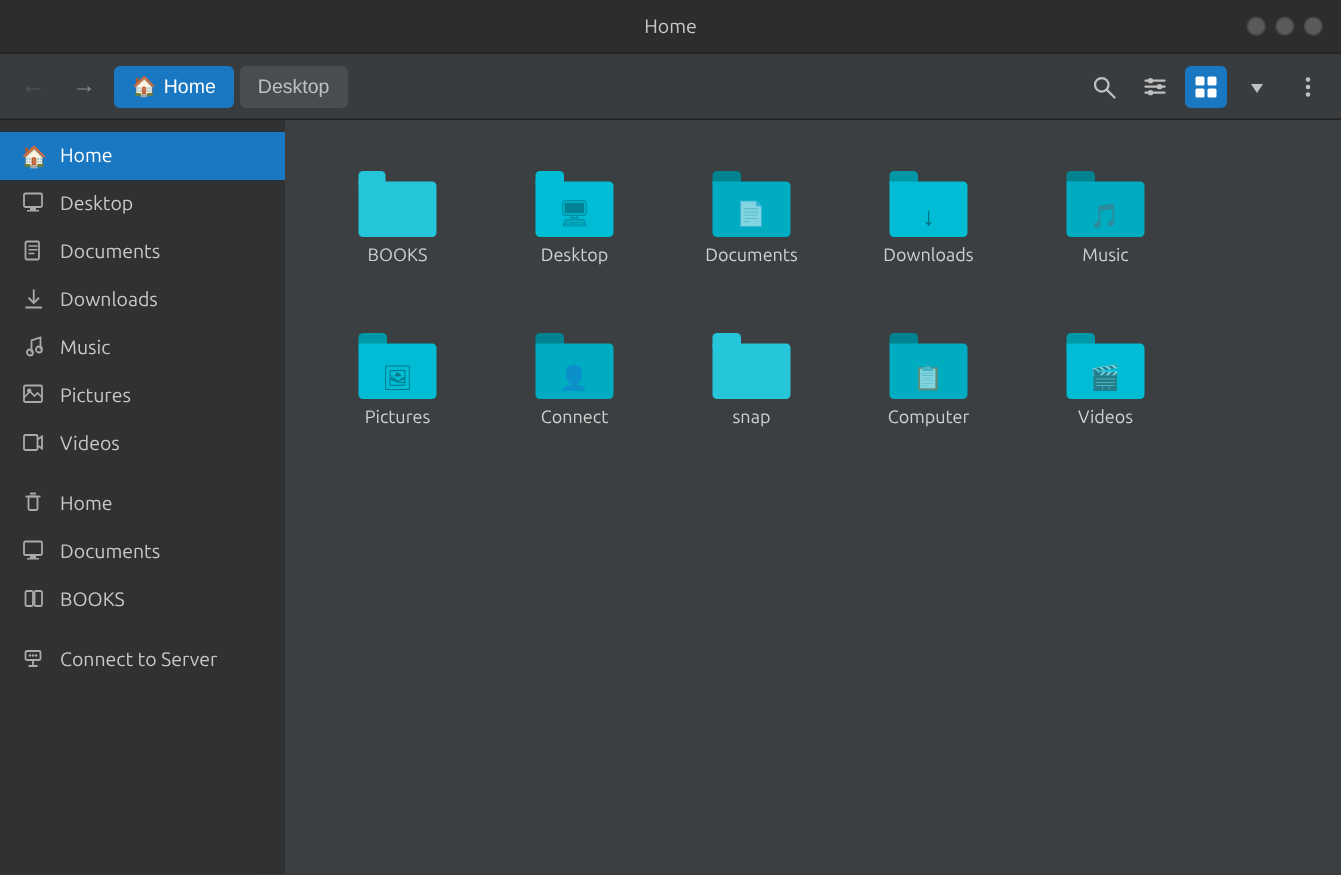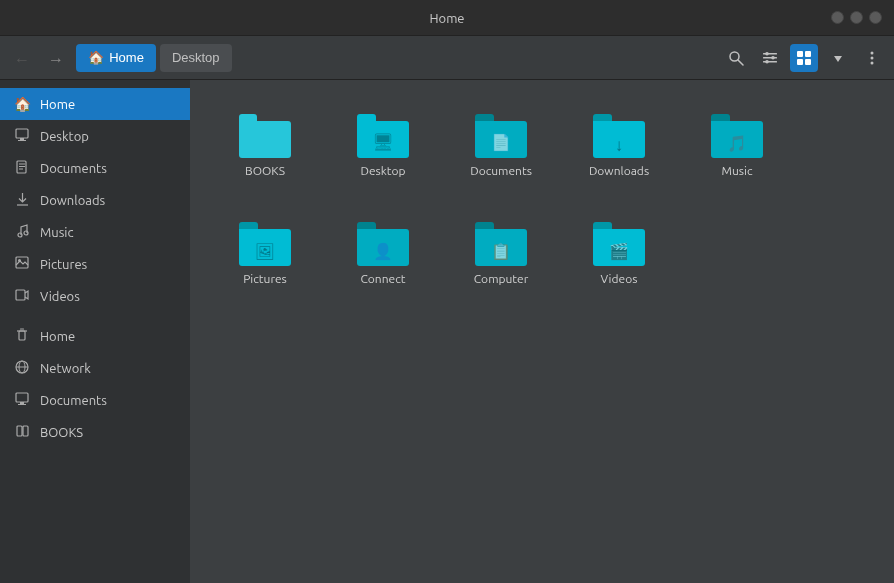--- a/index.html
+++ b/index.html
@@ -347,47 +347,50 @@
             <polyline points="1,3 11,3" stroke="#aaa" stroke-width="1.2"></polyline>
             <rect x="3" y="3" width="6" height="9" rx="1" stroke="#aaa" stroke-width="1.2"></rect>
             <line x1="4.5" y1="1" x2="7.5" y2="1" stroke="#aaa" stroke-width="1.2" stroke-linecap="round"></line>
           </svg>
       </span>
       <span>Home</span>
     </div>
     <div class="sidebar-item">
       <span class="si-icon">
         <svg width="14" height="14" viewBox="0 0 14 14" fill="none">
-            <circle cx="7" cy="7" r="6" stroke="#aaa" stroke-width="1.2"></circle>
-            <ellipse cx="7" cy="7" rx="3" ry="6" stroke="#aaa" stroke-width="1"></ellipse>
-            <line x1="1" y1="7" x2="13" y2="7" stroke="#aaa" stroke-width="1"></line>
-          </svg>
-      </span>
-      <span>Network</span>
-    </div>
-    <div class="sidebar-item">
-      <span class="si-icon">
-        <svg width="14" height="14" viewBox="0 0 14 14" fill="none">
             <rect x="1" y="1" width="12" height="9" rx="1" stroke="#aaa" stroke-width="1.2"></rect>
             <rect x="5" y="10" width="4" height="2" fill="#aaa"></rect>
             <rect x="3" y="12" width="8" height="1" fill="#aaa"></rect>
           </svg>
       </span>
       <span>Documents</span>
     </div>
     <div class="sidebar-item">
       <span class="si-icon">
         <svg width="13" height="14" viewBox="0 0 13 14" fill="none">
             <rect x="1" y="2" width="5" height="10" rx="1" stroke="#aaa" stroke-width="1.2"></rect>
             <rect x="7" y="2" width="5" height="10" rx="1" stroke="#aaa" stroke-width="1.2"></rect>
           </svg>
       </span>
       <span>BOOKS</span>
     </div>
     <div class="sidebar-separator"></div>
+    <div class="sidebar-item">
+      <span class="si-icon">
+        <svg width="14" height="14" viewBox="0 0 14 14" fill="none">
+            <rect x="2" y="2" width="10" height="6" rx="1" stroke="#aaa" stroke-width="1.2"></rect>
+            <line x1="7" y1="8" x2="7" y2="12" stroke="#aaa" stroke-width="1.2"></line>
+            <line x1="4" y1="12" x2="10" y2="12" stroke="#aaa" stroke-width="1.2"></line>
+            <circle cx="5" cy="5" r="0.8" fill="#aaa"></circle>
+            <circle cx="7" cy="5" r="0.8" fill="#aaa"></circle>
+            <circle cx="9" cy="5" r="0.8" fill="#aaa"></circle>
+          </svg>
+      </span>
+      <span>Connect to Server</span>
+    </div>
   </div>
 
   <div class="content">
     <div class="file-grid">
 
       <div class="file-item">
         <div class="folder-icon">
           <div class="folder-tab fi-books" style="width:18px;height:9px;position:absolute;top:0;left:0;background:#26c6da;border-radius:3px 3px 0 0;"></div>
           <div class="folder-body fi-books" style="position:absolute;bottom:0;left:0;width:52px;height:37px;background:#26c6da;border-radius:0 3px 3px 3px;"></div>
         </div>
@@ -441,20 +444,27 @@
 
       <div class="file-item">
         <div class="folder-icon">
           <div style="width:19px;height:9px;position:absolute;top:0;left:0;background:#00838f;border-radius:3px 3px 0 0;"></div>
           <div style="position:absolute;bottom:0;left:0;width:52px;height:37px;background:#00acc1;border-radius:0 3px 3px 3px;"></div>
           <div style="position:absolute;bottom:5px;left:50%;transform:translateX(-50%);color:rgba(0,50,60,0.5);font-size:16px;">👤</div>
         </div>
         <span class="file-name">Connect</span>
       </div>
 
+      <div class="file-item">
+        <div class="folder-icon">
+          <div style="width:19px;height:9px;position:absolute;top:0;left:0;background:#26c6da;border-radius:3px 3px 0 0;"></div>
+          <div style="position:absolute;bottom:0;left:0;width:52px;height:37px;background:#26c6da;border-radius:0 3px 3px 3px;"></div>
+        </div>
+        <span class="file-name">snap</span>
+      </div>
 
       <div class="file-item">
         <div class="folder-icon">
           <div style="width:19px;height:9px;position:absolute;top:0;left:0;background:#00838f;border-radius:3px 3px 0 0;"></div>
           <div style="position:absolute;bottom:0;left:0;width:52px;height:37px;background:#00acc1;border-radius:0 3px 3px 3px;"></div>
           <div style="position:absolute;bottom:5px;left:50%;transform:translateX(-50%);color:rgba(0,50,60,0.5);font-size:16px;">📋</div>
         </div>
         <span class="file-name">Computer</span>
       </div>
 

